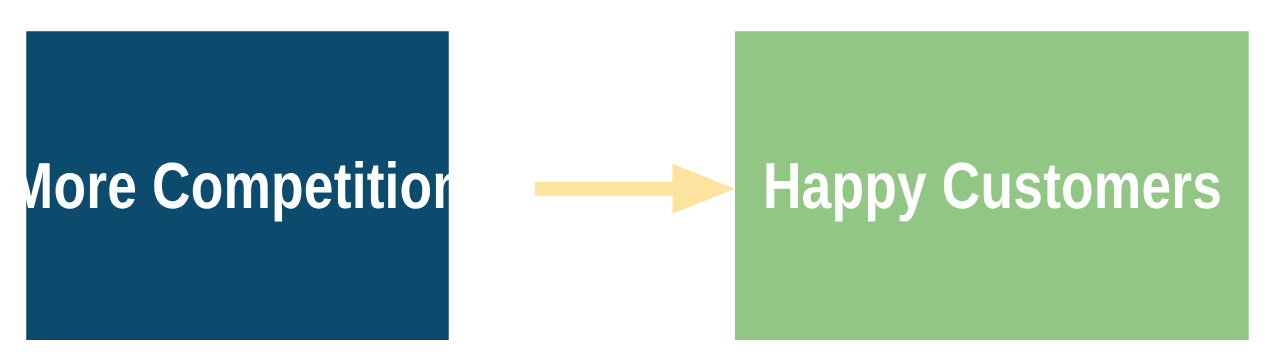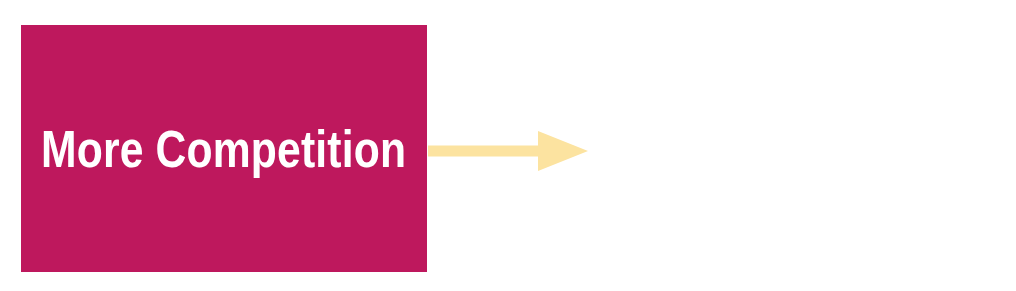--- a/index.html
+++ b/index.html
@@ -33,23 +33,23 @@
     letter-spacing: 0.2px;
     white-space: nowrap;
     
     transform: scaleX(0.82);
     transform-origin: center center;
     -webkit-font-smoothing: antialiased;
   }
   #node-more-competition {
     left: 21px;
     top: 25px;
-    width: 406px;
+    width: 338px;
     height: 247px;
-    background: #be185d;
+    background: #0c4a6e;
   }
   #node-happy-customers {
     left: 588px;
     top: 25px;
     width: 411px;
     height: 247px;
     background: #92c684;
   }
   #connector-arrow {
     position: absolute;
@@ -67,14 +67,17 @@
 <div id="canvas">
 
   <div class="node-box" id="node-more-competition">
     <span class="node-label">More Competition</span>
   </div>
 
   <svg id="connector-arrow" viewBox="0 0 160 40" width="160" height="40">
     <polygon points="0,14.5 110,14.5 110,0 160,20 110,40 110,25.5 0,25.5" fill="#fce3a0"></polygon>
   </svg>
 
+  <div class="node-box" id="node-happy-customers">
+    <span class="node-label">Happy Customers</span>
+  </div>
 
 </div>
 
 </body></html>

